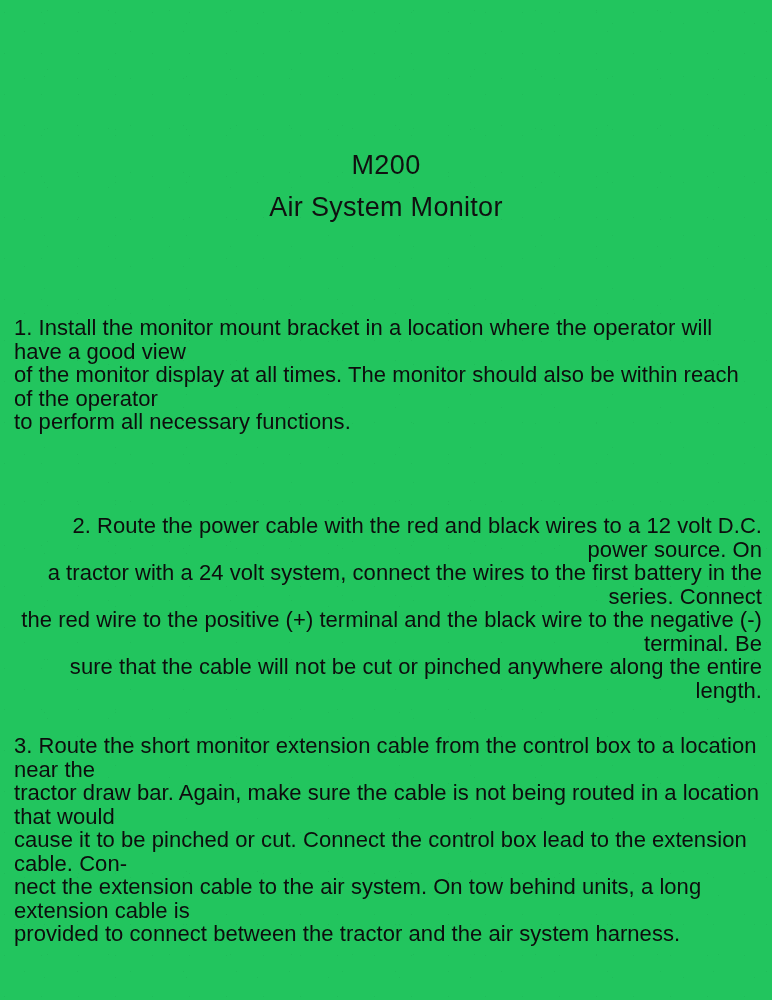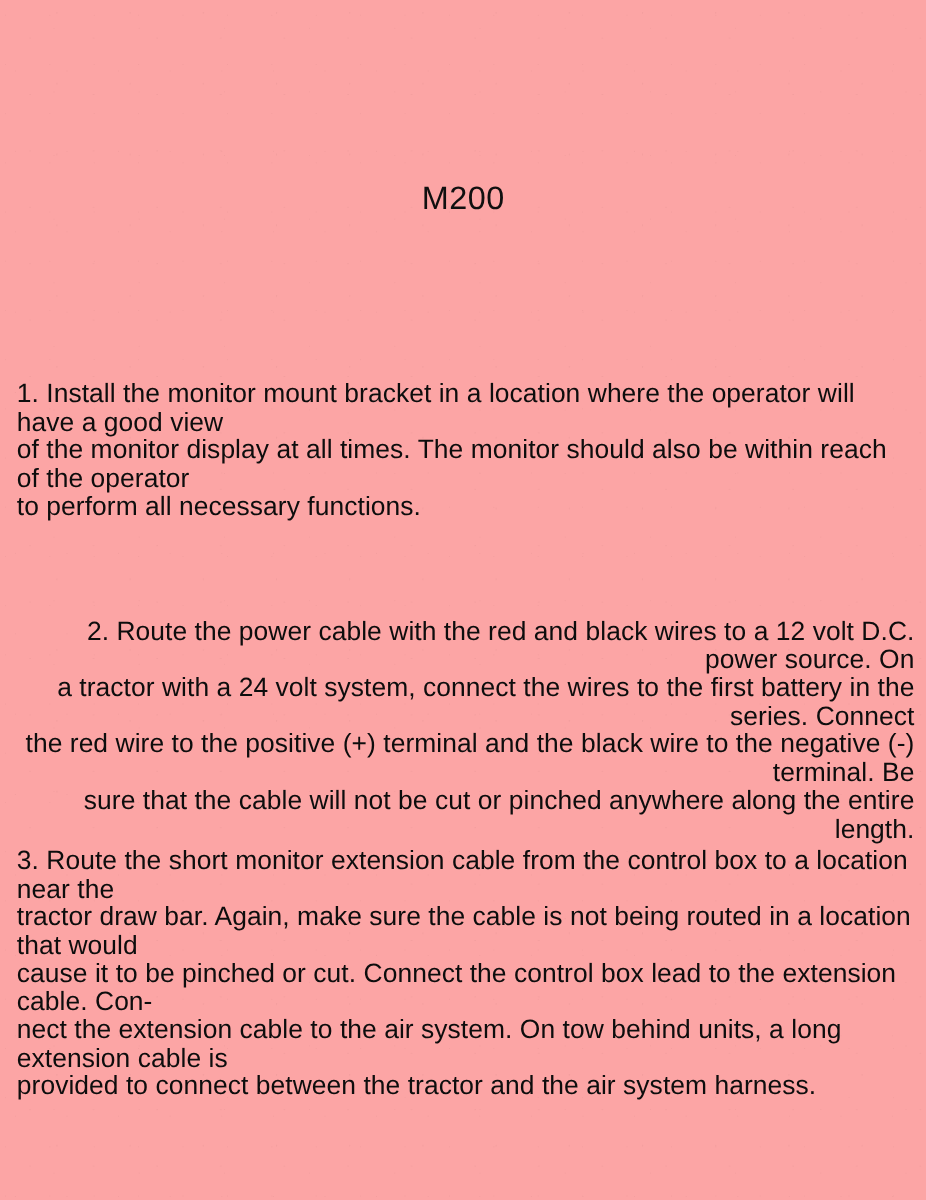--- a/index.html
+++ b/index.html
@@ -10,21 +10,21 @@
   }
   body {
     font-family: "Liberation Sans", "DejaVu Sans", sans-serif;
     color: #000000;
   }
 
   .page {
     position: relative;
     width: 772px;
     height: 1000px;
-    background: #fca5a5;
+    background: #22c55e;
     overflow: hidden;
     
     box-sizing: border-box;
   }
 
   
   .scan-grain {
     position: absolute;
     inset: 0;
     pointer-events: none;
@@ -80,35 +80,36 @@
     font-size: 22px;
     line-height: 23.5px;
     color: #0d0d0d;
     letter-spacing: 0.05px;
     white-space: pre-line;
     font-weight: 400;
   }
 
   .para-1 { top: 316px; }
   .para-2 { top: 514px; text-align: right; }
-  .para-3 { top: 705px; }
+  .para-3 { top: 734px; }
 
   
   .scanned {
     text-rendering: optimizeLegibility;
     -webkit-font-smoothing: none;
   }
 </style>
 </head>
 <body>
 
 <div class="page">
 
   <div class="title-block">
     <div class="title-line-1 scanned">M200</div>
+    <div class="title-line-2 scanned">Air System Monitor</div>
   </div>
 
 
   <div class="body-text para-1 scanned">1.  Install the monitor mount bracket in a location where the operator will have a good view
 of the monitor display at all times.  The monitor should also be within reach of the operator
 to perform all necessary functions.</div>
 
   <div class="body-text para-2 scanned">2.  Route the power cable with the red and black wires to a 12 volt D.C. power source.  On
 a tractor with a 24 volt system, connect the wires to the first battery in the series.  Connect
 the red wire to the positive (+) terminal and the black wire to the negative (-) terminal.  Be

